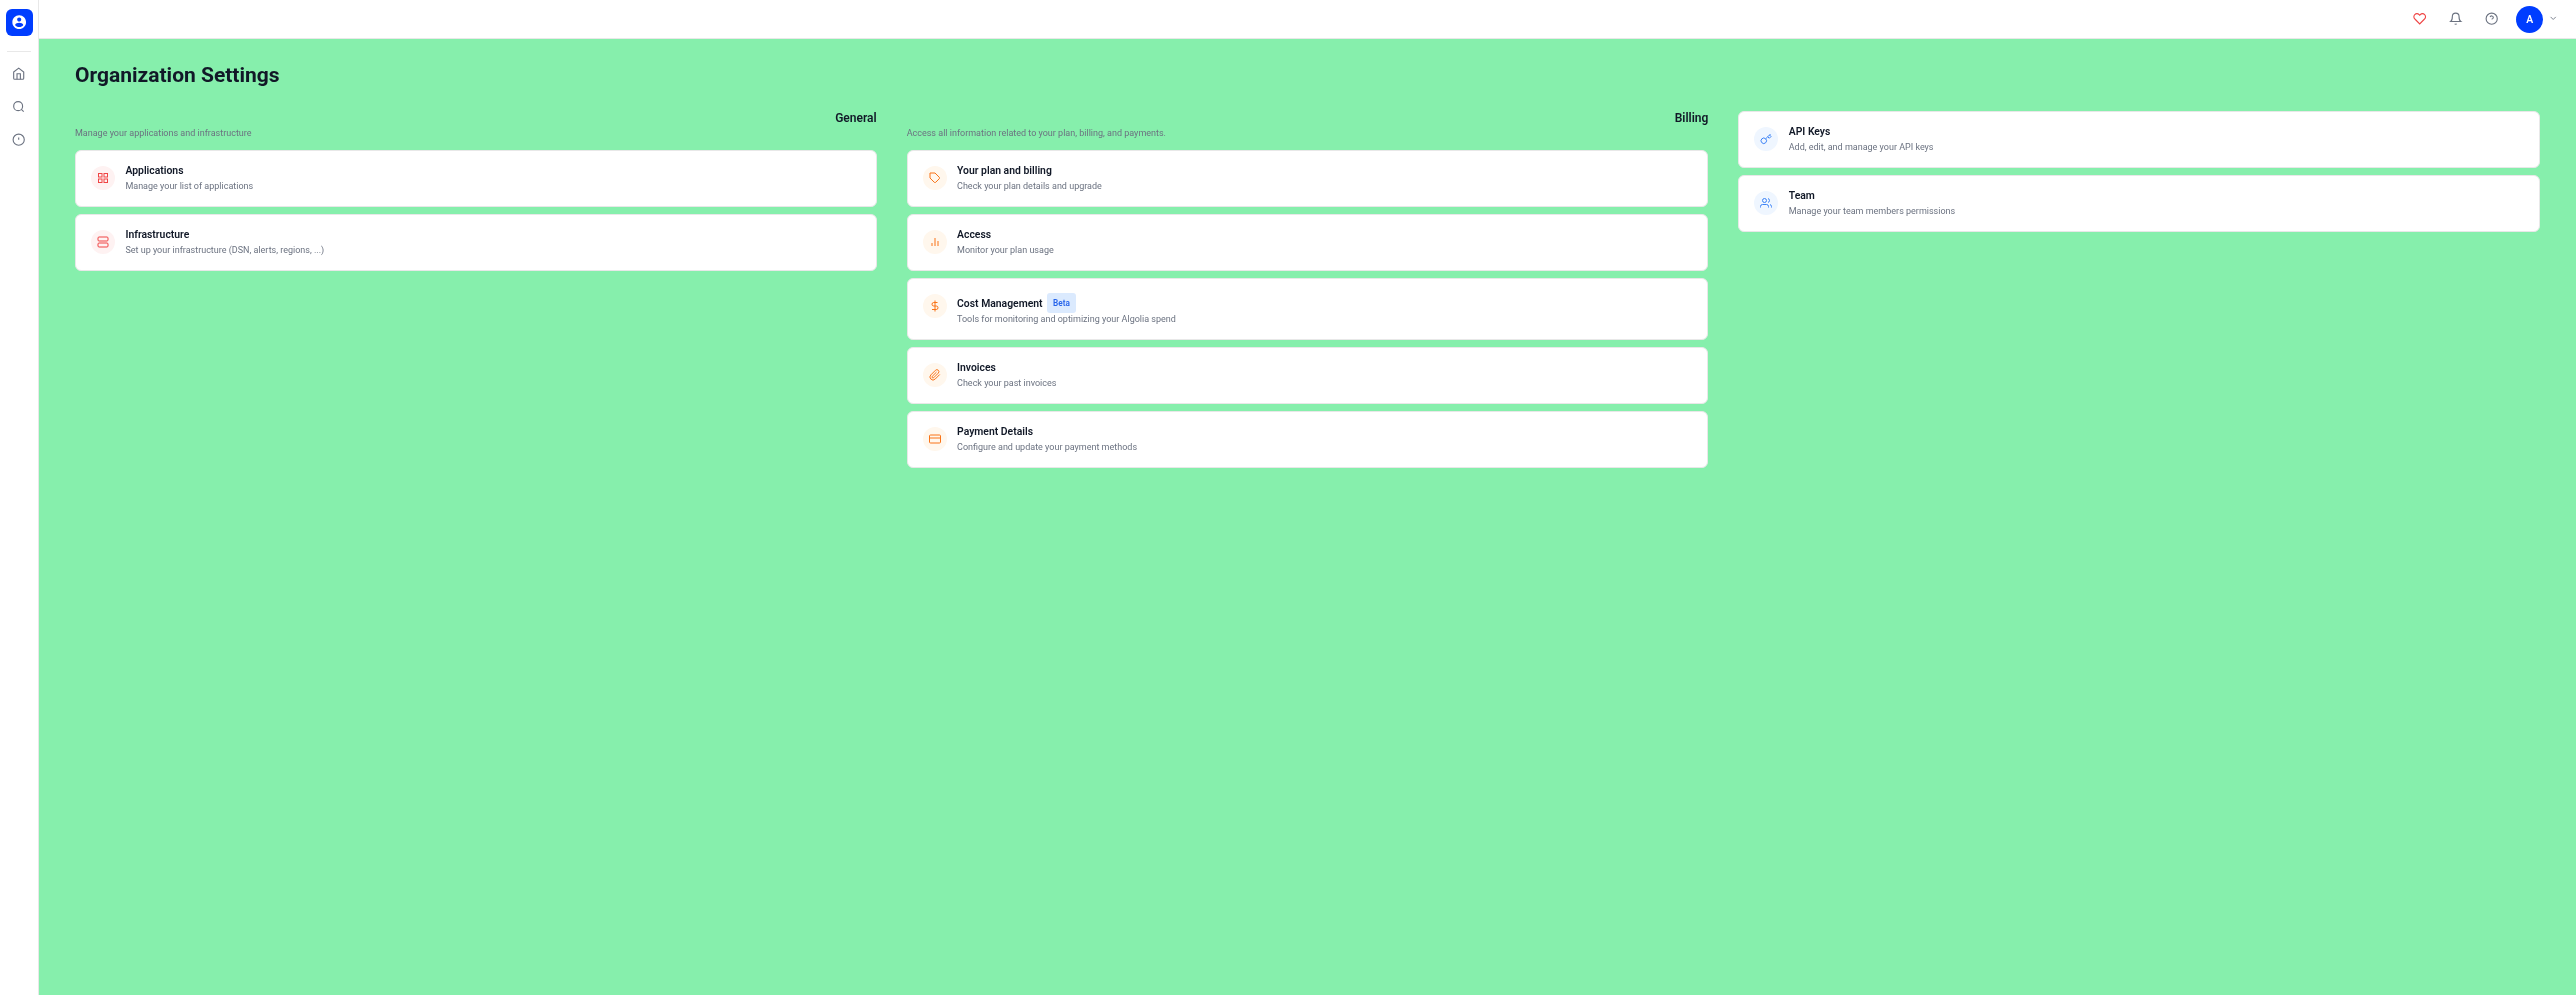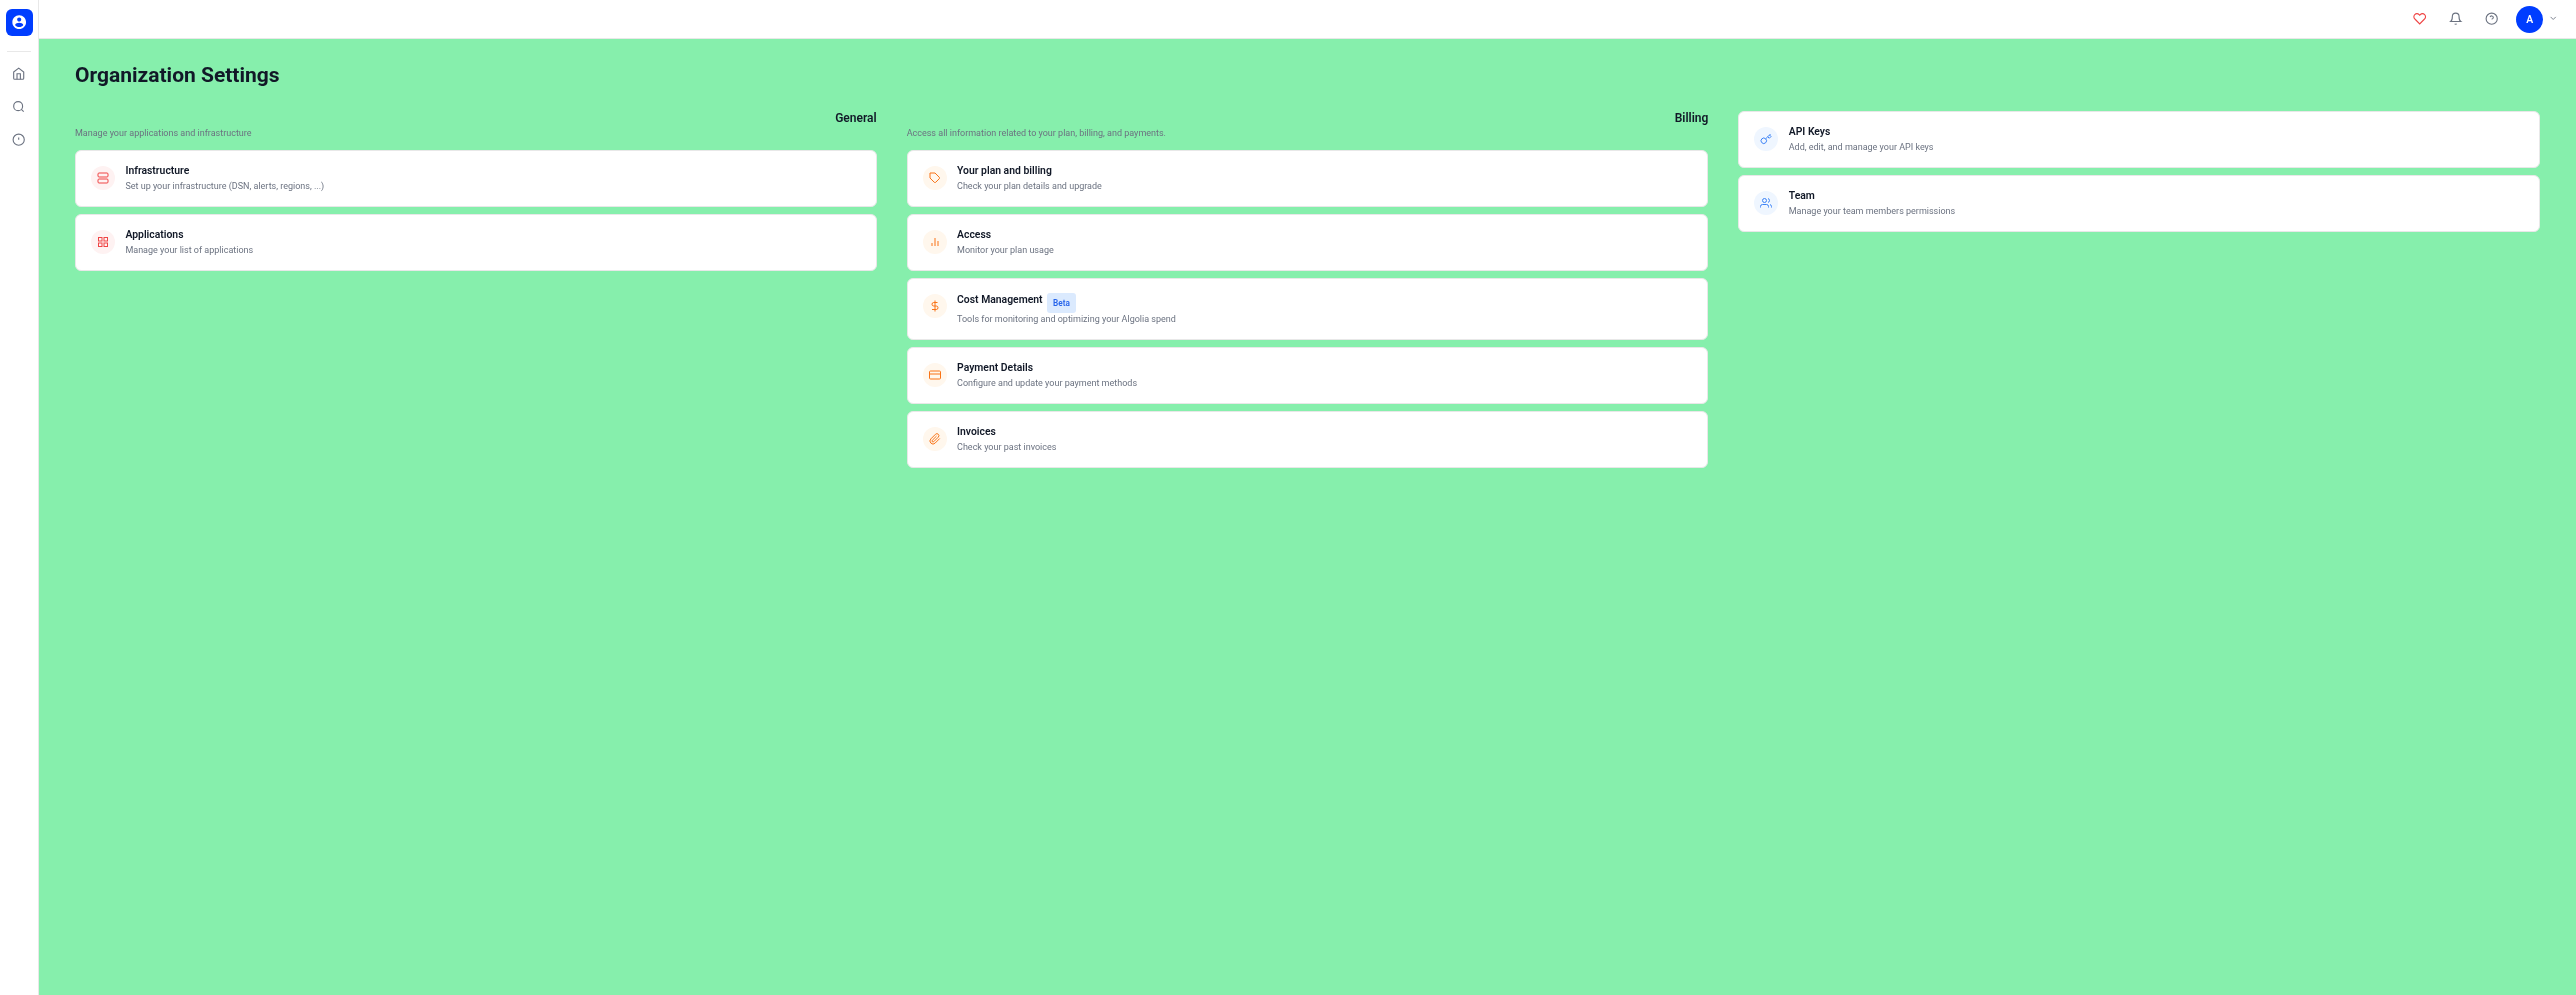--- a/index.html
+++ b/index.html
@@ -147,21 +147,21 @@
       display: inline-block;
       padding: 5px 6px;
       border-radius: 3px;
       font-size: 8.2px;
       font-weight: 600;
       margin-left: 4.5px;
       vertical-align: middle;
     }
     .badge-blue { background: #dbeafe; color: #2563eb; }
 
-    .card-title-row { display: flex; align-items: flex-start; }
+    .card-title-row { display: flex; align-items: flex-end; }
   </style>
 </head>
 <body>
 
 <div class="app-layout">
 
   <div class="sidebar">
     <div class="sidebar-logo">
       <svg viewBox="0 0 24 24" fill="none">
         <path d="M12 2C6.48 2 2 6.48 2 12s4.48 10 10 10 10-4.48 10-10S17.52 2 12 2zm0 3c1.66 0 3 1.34 3 3s-1.34 3-3 3-3-1.34-3-3 1.34-3 3-3zm0 14.2c-2.5 0-4.71-1.28-6-3.22.03-1.99 4-3.08 6-3.08 1.99 0 5.97 1.09 6 3.08-1.29 1.94-3.5 3.22-6 3.22z" fill="white"></path>
@@ -225,44 +225,44 @@
 
         <div class="section">
           <div class="section-header">
             <div class="section-title">General</div>
             <div class="section-subtitle">Manage your applications and infrastructure</div>
           </div>
 
           <div class="card">
             <div class="card-icon-wrap card-icon-red">
               <svg viewBox="0 0 24 24" fill="none" stroke="currentColor" stroke-width="2">
+                <rect x="3" y="3" width="7" height="7"></rect>
+                  <rect x="14" y="3" width="7" height="7"></rect>
+                <rect x="14" y="14" width="7" height="7"></rect>
+                  <rect x="3" y="14" width="7" height="7"></rect>
+              </svg>
+            </div>
+            <div class="card-text">
+              <div class="card-title">Applications</div>
+              <div class="card-desc">Manage your list of applications</div>
+            </div>
+          </div>
+
+          <div class="card">
+            <div class="card-icon-wrap card-icon-red">
+              <svg viewBox="0 0 24 24" fill="none" stroke="currentColor" stroke-width="2">
                 <rect x="2" y="2" width="20" height="8" rx="2" ry="2"></rect>
                 <rect x="2" y="14" width="20" height="8" rx="2" ry="2"></rect>
                 <line x1="6" y1="6" x2="6.01" y2="6"></line>
                 <line x1="6" y1="18" x2="6.01" y2="18"></line>
               </svg>
             </div>
             <div class="card-text">
               <div class="card-title">Infrastructure</div>
               <div class="card-desc">Set up your infrastructure (DSN, alerts, regions, ...)</div>
-            </div>
-          </div>
-
-          <div class="card">
-            <div class="card-icon-wrap card-icon-red">
-              <svg viewBox="0 0 24 24" fill="none" stroke="currentColor" stroke-width="2">
-                <rect x="3" y="3" width="7" height="7"></rect>
-                  <rect x="14" y="3" width="7" height="7"></rect>
-                <rect x="14" y="14" width="7" height="7"></rect>
-                  <rect x="3" y="14" width="7" height="7"></rect>
-              </svg>
-            </div>
-            <div class="card-text">
-              <div class="card-title">Applications</div>
-              <div class="card-desc">Manage your list of applications</div>
             </div>
           </div>
         </div>
 
         <div class="section">
           <div class="section-header">
             <div class="section-title">Billing</div>
             <div class="section-subtitle">Access all information related to your plan, billing, and payments.</div>
           </div>
 
@@ -305,39 +305,39 @@
                 <span class="card-title">Cost Management</span>
                 <span class="badge badge-blue">Beta</span>
               </div>
               <div class="card-desc">Tools for monitoring and optimizing your Algolia spend</div>
             </div>
           </div>
 
           <div class="card">
             <div class="card-icon-wrap card-icon-orange">
               <svg viewBox="0 0 24 24" fill="none" stroke="currentColor" stroke-width="2">
+                <path d="M21.44 11.05l-9.19 9.19a6 6 0 01-8.49-8.49l9.19-9.19a4 4 0 015.66 5.66l-9.2 9.19a2 2 0 01-2.83-2.83l8.49-8.48"></path>
+              </svg>
+            </div>
+            <div class="card-text">
+              <div class="card-title">Invoices</div>
+              <div class="card-desc">Check your past invoices</div>
+            </div>
+          </div>
+
+          <div class="card">
+            <div class="card-icon-wrap card-icon-orange">
+              <svg viewBox="0 0 24 24" fill="none" stroke="currentColor" stroke-width="2">
                 <rect x="1" y="4" width="22" height="16" rx="2" ry="2"></rect>
                 <line x1="1" y1="10" x2="23" y2="10"></line>
               </svg>
             </div>
             <div class="card-text">
               <div class="card-title">Payment Details</div>
               <div class="card-desc">Configure and update your payment methods</div>
-            </div>
-          </div>
-
-          <div class="card">
-            <div class="card-icon-wrap card-icon-orange">
-              <svg viewBox="0 0 24 24" fill="none" stroke="currentColor" stroke-width="2">
-                <path d="M21.44 11.05l-9.19 9.19a6 6 0 01-8.49-8.49l9.19-9.19a4 4 0 015.66 5.66l-9.2 9.19a2 2 0 01-2.83-2.83l8.49-8.48"></path>
-              </svg>
-            </div>
-            <div class="card-text">
-              <div class="card-title">Invoices</div>
-              <div class="card-desc">Check your past invoices</div>
             </div>
           </div>
         </div>
 
         <div class="section">
 
           <div class="card">
             <div class="card-icon-wrap card-icon-blue">
               <svg viewBox="0 0 24 24" fill="none" stroke="currentColor" stroke-width="2">
                 <path d="M21 2l-2 2m-7.61 7.61a5.5 5.5 0 11-7.778 7.778 5.5 5.5 0 017.777-7.777zm0 0L15.5 7.5m0 0l3 3L22 7l-3-3m-3.5 3.5L19 4"></path>

